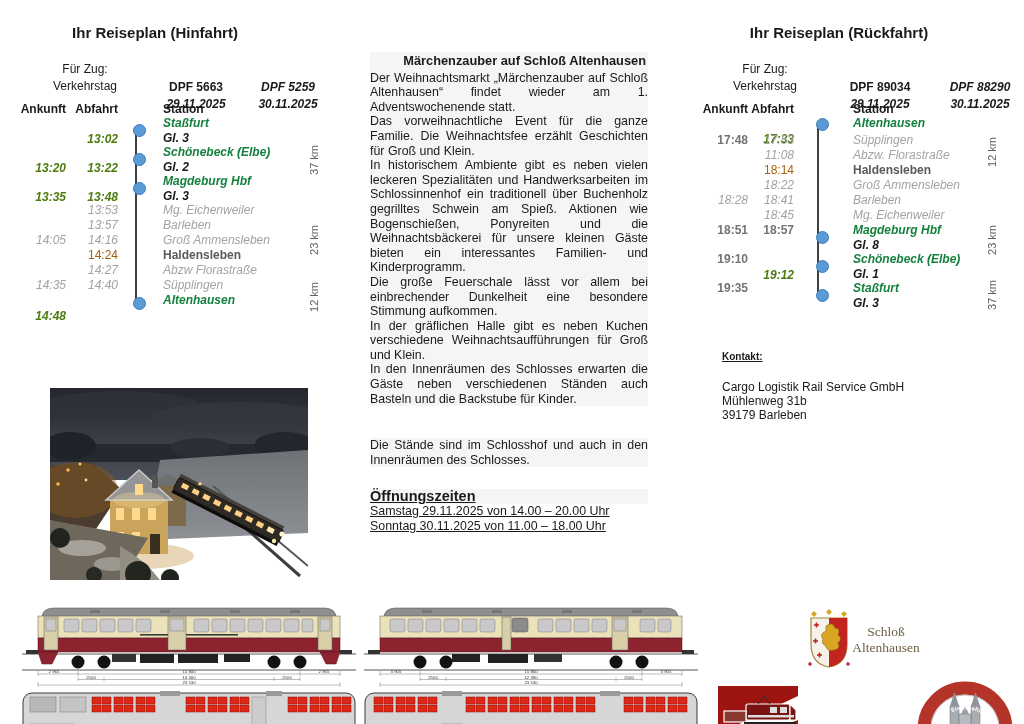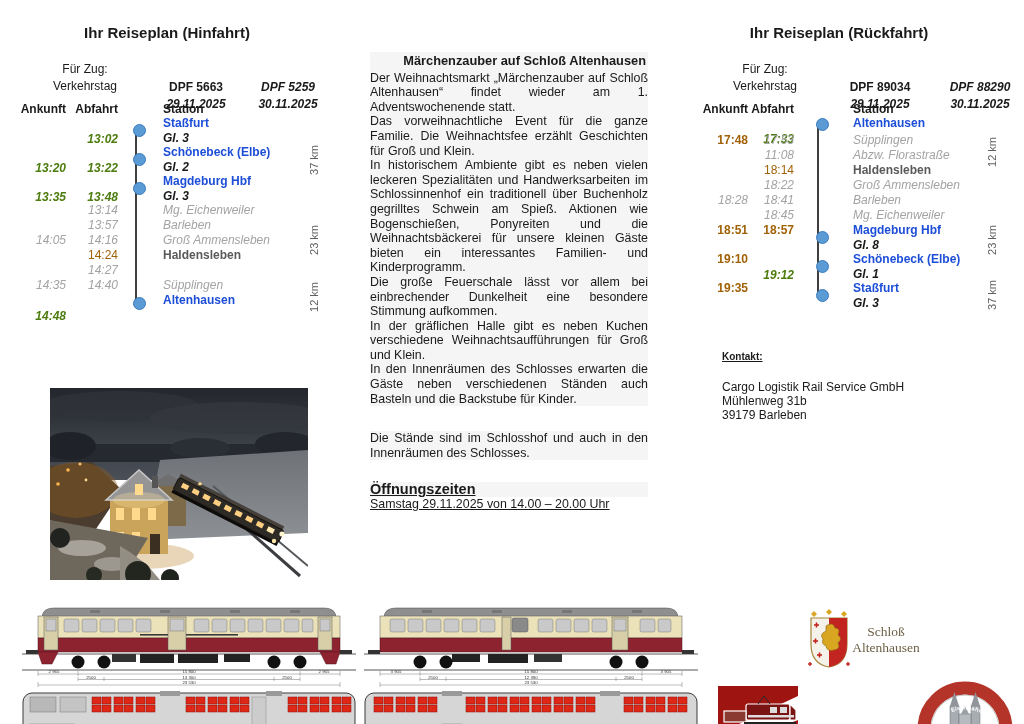--- a/index.html
+++ b/index.html
@@ -4,21 +4,21 @@
 <style>
   html,body{margin:0;padding:0;}
   .page{position:relative;width:1024px;height:724px;background:#ffffff;overflow:hidden;
         font-family:"Liberation Sans",sans-serif;color:#1a1a1a;}
 
   
   .itin{position:absolute;top:24px;height:300px;}
   .itin-hin{left:20px;width:340px;}
   .itin-rueck{left:700px;width:324px;}
   .itin-title{position:absolute;top:0;width:270px;text-align:center;font-size:15px;font-weight:bold;}
-  .itin-hin .itin-title{left:12px;}
+  .itin-hin .itin-title{left:0;}
   .itin-rueck .itin-title{left:4px;}
 
   .trainhead{position:absolute;top:36px;left:0;font-size:12px;}
   .th-row{display:flex;height:17px;align-items:center;}
   .th-label{width:130px;text-align:center;}
   .th-v{width:92px;text-align:center;font-weight:bold;margin-top:36px;}
   .itin-rueck .th-v{width:100px;}
   .t-it{font-style:italic;}
 
   .thead{position:absolute;top:78px;left:0;right:0;display:flex;font-weight:bold;font-size:12px;}
@@ -36,39 +36,39 @@
   .itin-rueck .c-dep{width:44px;padding-right:2px;}
   .itin-rueck .c-tl{width:52px;}
   .c-st{flex:1;padding-left:5px;}
   .c-tl{position:relative;display:flex;align-items:center;justify-content:center;}
   .dot{width:13px;height:13px;border-radius:50%;background:#5b9bd5;border:1px solid #3a7bbf;
        box-sizing:border-box;position:relative;z-index:2;}
   .tl-line{position:absolute;width:2px;background:#3f3f3f;z-index:1;}
   .itin-hin .tl-line{left:115px;top:14px;height:173px;}
   .itin-rueck .tl-line{left:117px;top:8px;height:172px;}
   .t-bi{font-weight:bold;font-style:italic;color:#4d7c0f;margin-top:16px;}
-  .t-b{font-weight:bold;color:#a16207;}
+  .t-b{font-weight:bold;color:#737373;}
   .t-mid{font-weight:normal;color:#a16207;}
   .t-min{font-style:italic;color:#a3a3a3;}
-  .st-major{font-weight:bold;color:#1d4ed8;}
+  .st-major{font-weight:bold;font-style:italic;color:#15803d;}
   .st-gl{font-weight:bold;font-style:italic;color:#1a1a1a;}
   .st-mid{font-weight:bold;color:#5a5a5a;}
   .st-minor{font-style:italic;color:#a3a3a3;}
   .km{position:absolute;width:40px;text-align:center;font-size:11px;color:#5f5f5f;
       transform:rotate(-90deg);line-height:12px;}
   .itin-hin .km{left:274px;}
   .itin-rueck .km{left:272px;}
 
   
   .article{position:absolute;left:370px;top:52px;width:278px;font-size:12.4px;line-height:14.6px;
            text-align:justify;}
   .a-title{font-weight:bold;font-size:12.8px;background:#eaeaea;padding:2px 2px;margin:0 0 12px 0;
            text-align:right;}
   .article p{margin:0;background:#f5f5f5;}
-  .article p.a-note{margin-top:25px;}
+  .article p.a-note{margin-top:32px;}
   .oeff{margin-top:22px;text-align:left;text-decoration:underline;}
   .oeff-title{font-weight:bold;font-size:14.5px;margin:0 0 3px 0;background:none;}
   .oeff-line{background:none !important;}
 
   
   .kontakt{position:absolute;left:722px;top:350px;font-size:12px;line-height:14px;}
   .k-title{font-weight:bold;text-decoration:underline;font-size:10px;margin-bottom:16px;}
 
   
   .photo{position:absolute;left:50px;top:388px;}
@@ -137,21 +137,21 @@
         <div class="cell c-tl">
             <span class="dot"></span>
           </div>
         <div class="cell c-st">
             <div class="st-major">Magdeburg Hbf</div>
             <div class="st-gl">Gl. 3</div>
           </div>
       </div>
       <div class="trow h15">
         <div class="cell c-arr"></div>
-        <div class="cell c-dep t-min">13:14</div>
+        <div class="cell c-dep t-min">13:53</div>
         <div class="cell c-tl"></div>
         <div class="cell c-st">
             <div class="st-minor">Mg. Eichenweiler</div>
           </div>
       </div>
       <div class="trow h15">
         <div class="cell c-arr"></div>
         <div class="cell c-dep t-min">13:57</div>
         <div class="cell c-tl"></div>
         <div class="cell c-st">
@@ -171,20 +171,23 @@
         <div class="cell c-dep t-mid">14:24</div>
         <div class="cell c-tl"></div>
         <div class="cell c-st">
             <div class="st-mid">Haldensleben</div>
           </div>
       </div>
       <div class="trow h15">
         <div class="cell c-arr"></div>
         <div class="cell c-dep t-min">14:27</div>
         <div class="cell c-tl"></div>
+        <div class="cell c-st">
+            <div class="st-minor">Abzw Florastraße</div>
+          </div>
       </div>
       <div class="trow h15">
         <div class="cell c-arr t-min">14:35</div>
         <div class="cell c-dep t-min">14:40</div>
         <div class="cell c-tl"></div>
         <div class="cell c-st">
             <div class="st-minor">Süpplingen</div>
           </div>
       </div>
       <div class="trow h20">
@@ -208,20 +211,21 @@
     <p>Der Weihnachtsmarkt „Märchenzauber auf Schloß Altenhausen“ findet wieder am 1. Adventswochenende statt.</p>
     <p>Das vorweihnachtliche Event für die ganze Familie. Die Weihnachtsfee erzählt Geschichten für Groß und Klein.</p>
     <p>In historischem Ambiente gibt es neben vielen leckeren Spezialitäten und Handwerksarbeiten im Schlossinnenhof ein traditionell über Buchenholz gegrilltes Schwein am Spieß. Aktionen wie Bogenschießen, Ponyreiten und die Weihnachtsbäckerei für unsere kleinen Gäste bieten ein interessantes Familien- und Kinderprogramm.</p>
     <p>Die große Feuerschale lässt vor allem bei einbrechender Dunkelheit eine besondere Stimmung aufkommen.</p>
     <p>In der gräflichen Halle gibt es neben Kuchen verschiedene Weihnachtsaufführungen für Groß und Klein.</p>
     <p>In den Innenräumen des Schlosses erwarten die Gäste neben verschiedenen Ständen auch Basteln und die Backstube für Kinder.</p>
     <p class="a-note">Die Stände sind im Schlosshof und auch in den Innenräumen des Schlosses.</p>
     <div class="oeff">
       <p class="oeff-title">Öffnungszeiten</p>
       <p class="oeff-line">Samstag 29.11.2025 von 14.00 – 20.00 Uhr</p>
+      <p class="oeff-line">Sonntag 30.11.2025 von 11.00 – 18.00 Uhr</p>
     </div>
   </div>
 
   <div class="itin itin-rueck">
     <div class="itin-title">Ihr Reiseplan (Rückfahrt)</div>
     <div class="trainhead">
       <div class="th-row">
         <div class="th-label">Für Zug:</div>
         <div class="th-v">DPF 89034</div>
         <div class="th-v t-it">DPF 88290</div>

